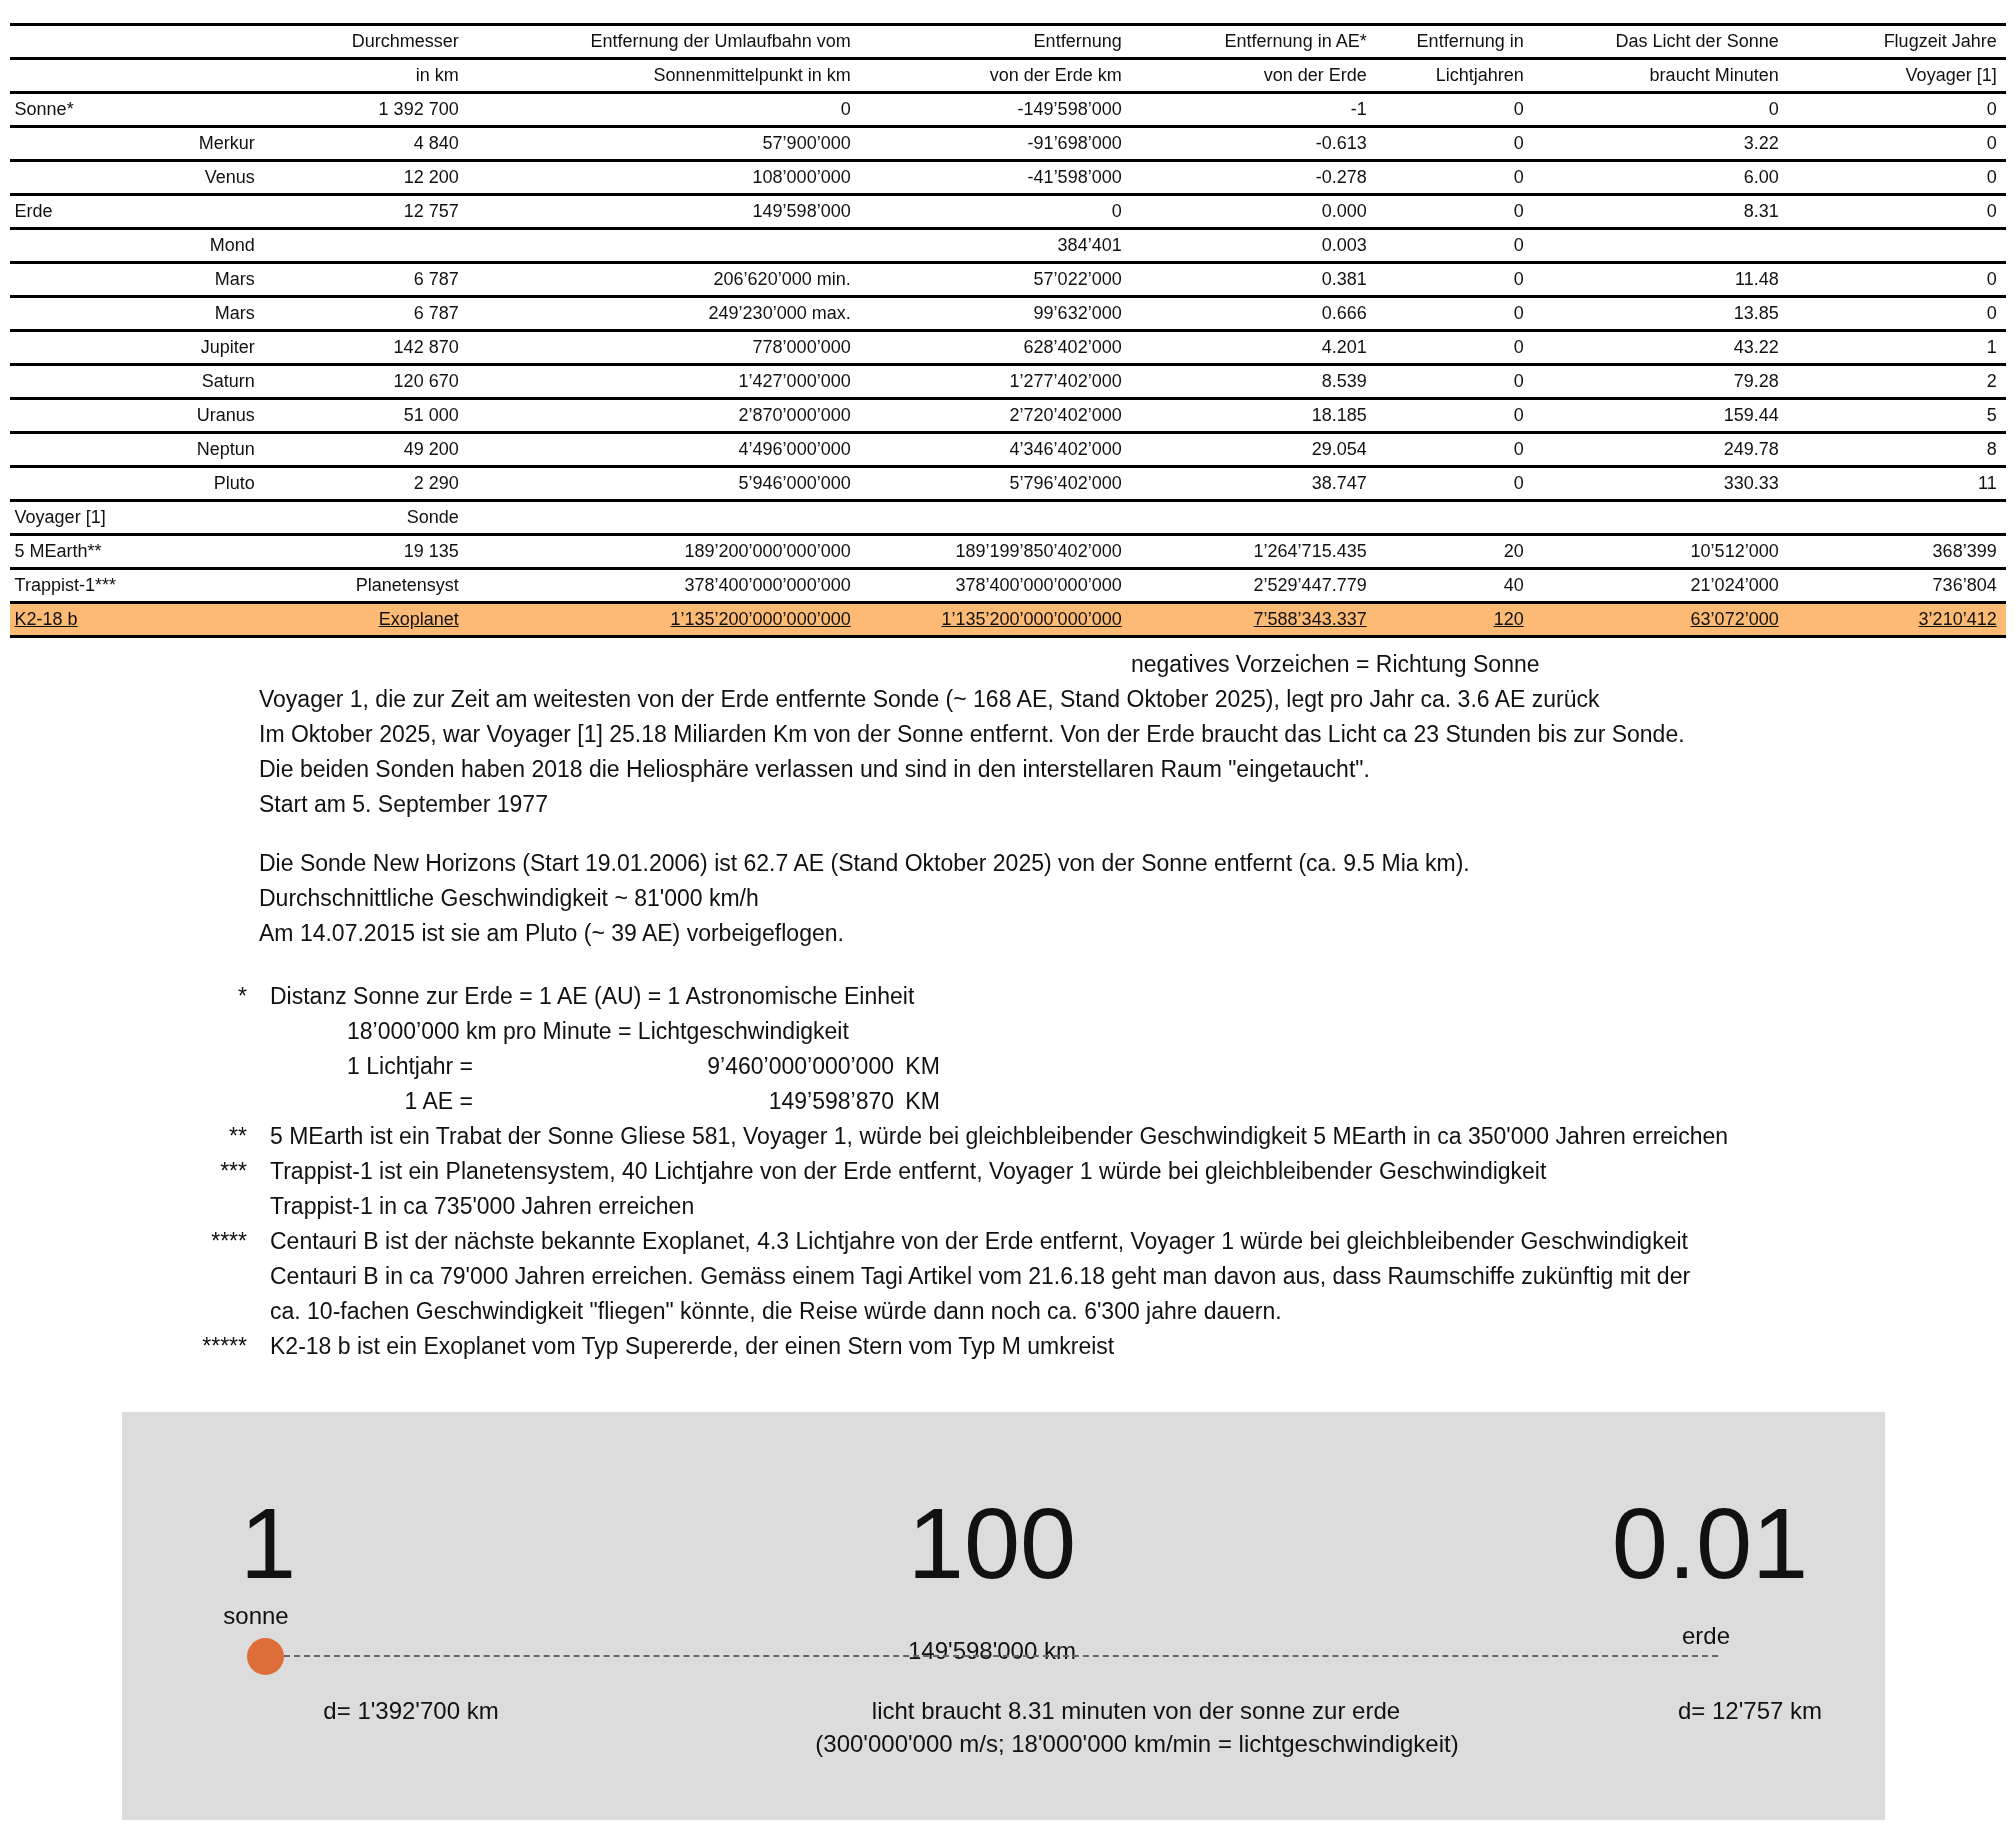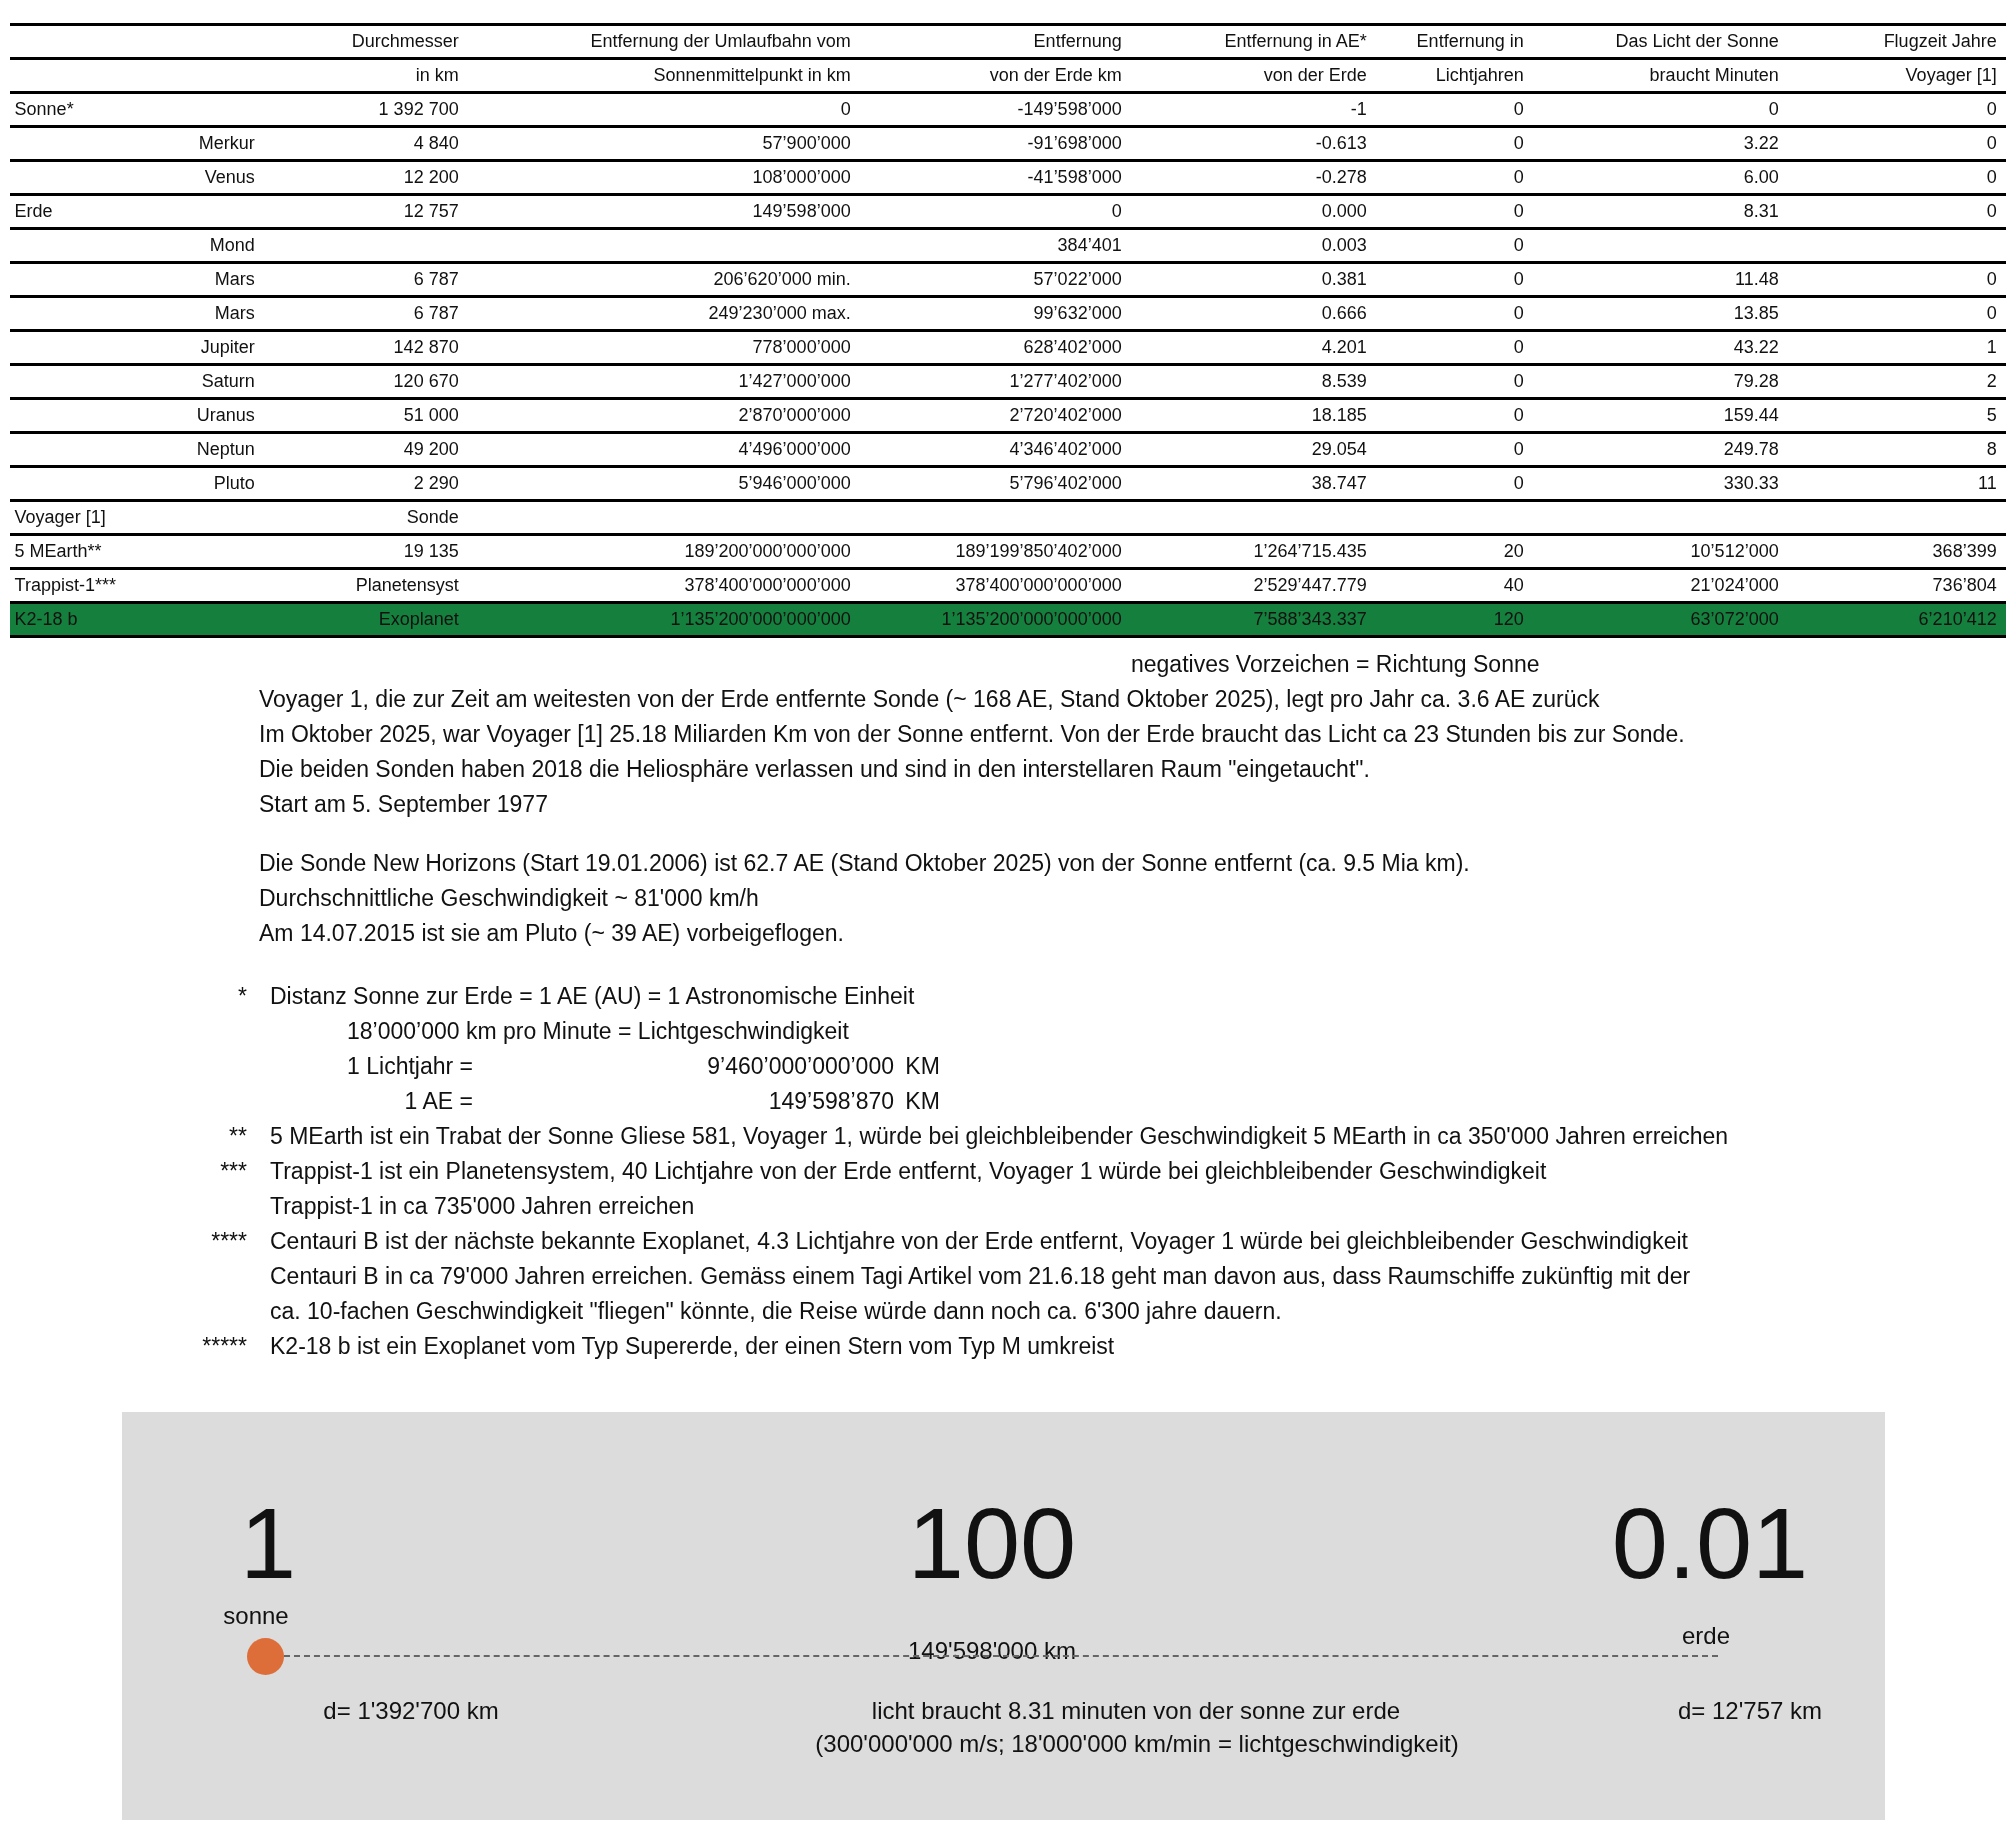--- a/index.html
+++ b/index.html
@@ -213,29 +213,29 @@
     <div class="trow">
       <div class="cell c0 name-left">Trappist-1***</div>
       <div class="cell c1">Planetensyst</div>
       <div class="cell c2">378’400’000’000’000</div>
       <div class="cell c3">378’400’000’000’000</div>
       <div class="cell c4">2’529’447.779</div>
       <div class="cell c5">40</div>
       <div class="cell c6">21’024’000</div>
       <div class="cell c7">736’804</div>
     </div>
-    <div class="trow hl" style="background: #15803d;">
+    <div class="trow hl" style="background: #fdba74; text-decoration: underline;">
       <div class="cell c0 name-left">K2-18 b</div>
       <div class="cell c1">Exoplanet</div>
       <div class="cell c2">1’135’200’000’000’000</div>
       <div class="cell c3">1’135’200’000’000’000</div>
       <div class="cell c4">7’588’343.337</div>
       <div class="cell c5">120</div>
       <div class="cell c6">63’072’000</div>
-      <div class="cell c7">6’210’412</div>
+      <div class="cell c7">3’210’412</div>
     </div>
   </div>
 
 <div class="ann" id="sign-note">negatives Vorzeichen = Richtung Sonne</div>
 
 <div class="ann pblock" id="paras1">
     <div>Voyager 1, die zur Zeit am weitesten von der Erde entfernte Sonde (~ 168 AE, Stand Oktober 2025), legt pro Jahr ca. 3.6 AE zurück</div>
     <div>Im Oktober 2025, war Voyager [1] 25.18 Miliarden Km von der Sonne entfernt. Von der Erde braucht das Licht ca 23 Stunden bis zur Sonde.</div>
     <div>Die beiden Sonden haben 2018 die Heliosphäre verlassen und sind in den interstellaren Raum "eingetaucht".</div>
     <div>Start am 5. September 1977</div>

